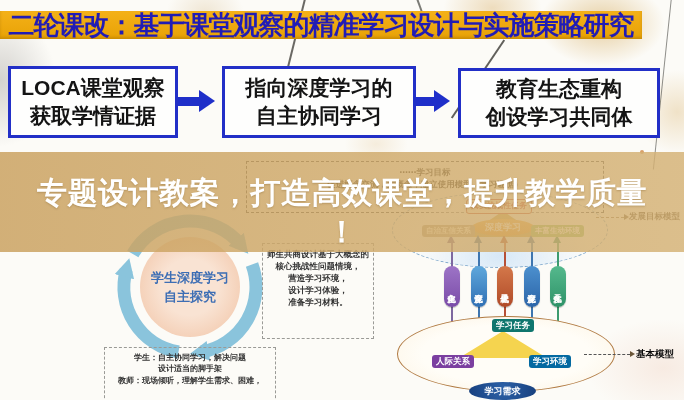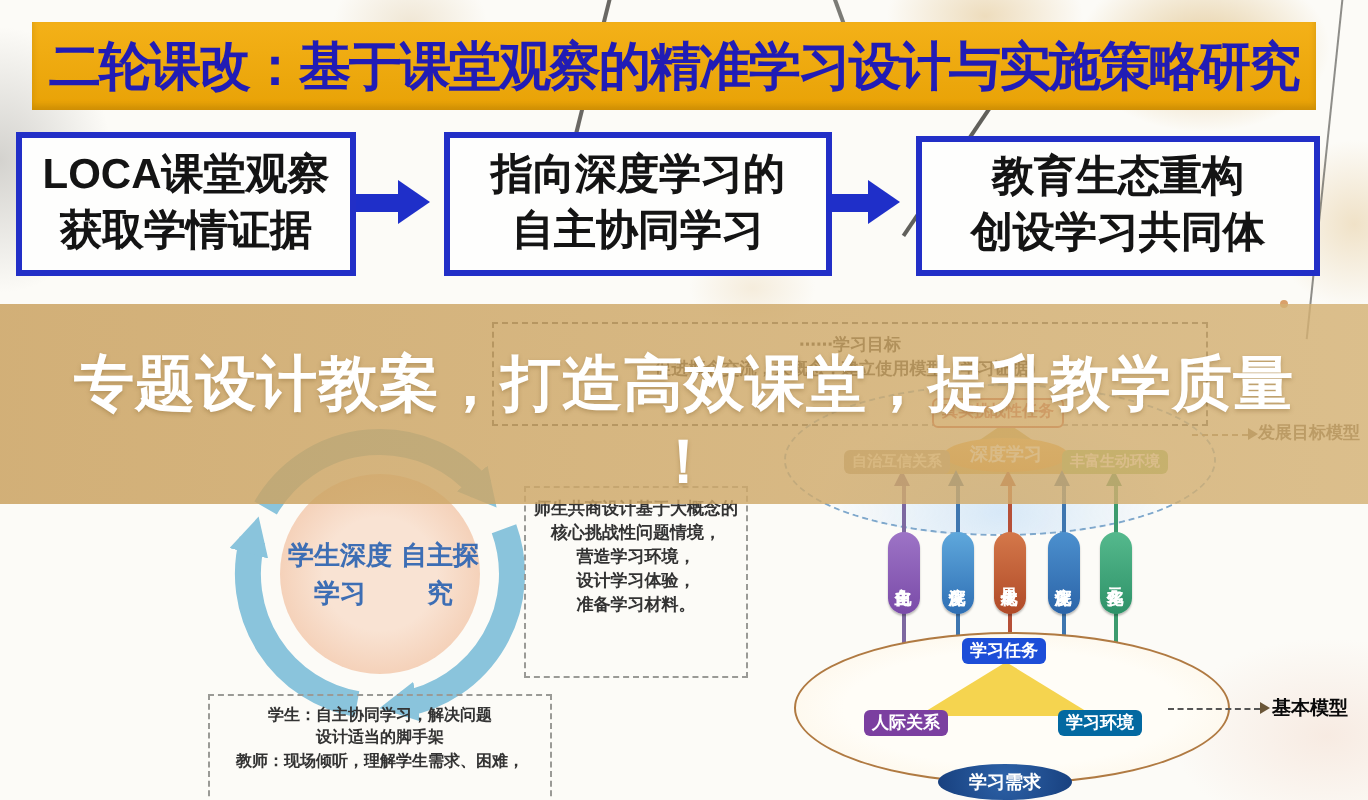--- a/index.html
+++ b/index.html
@@ -17,21 +17,21 @@
   .branch{position:absolute;background:#45443f;}
   .b1{left:296px;top:-6px;width:2px;height:74px;transform:rotate(14deg);opacity:.8;}
   .b2{left:477px;top:32px;width:2px;height:94px;transform:rotate(34deg);opacity:.85;}
   .b3{left:662px;top:-5px;width:1px;height:175px;transform:rotate(6deg);opacity:.6;}
   .b4{left:418px;top:-4px;width:2px;height:16px;transform:rotate(-20deg);opacity:.7;}
   .dot{position:absolute;border-radius:50%;}
   .d1{left:652px;top:126px;width:5px;height:5px;background:#C98A50;}
   .d2{left:640px;top:150px;width:4px;height:4px;background:#D9A06A;}
 
   
-  .banner{position:absolute;left:16px;top:11px;width:642px;height:44px;
+  .banner{position:absolute;left:0;top:11px;width:642px;height:28px;
     background:linear-gradient(180deg,#F4B118,#E8A206);
     display:flex;align-items:center;justify-content:center;z-index:4;
     box-shadow:inset 0 -2px 3px rgba(150,100,0,.35);}
   .banner span{font-size:26px;font-weight:bold;color:#211CB5;letter-spacing:-1px;white-space:nowrap;}
 
   
   .fbox{position:absolute;background:#FEFEFD;border:3px solid #222FC7;z-index:4;
     display:flex;flex-direction:column;align-items:center;justify-content:center;
     font-weight:600;color:#141414;font-size:21px;line-height:1.35;text-align:center;}
   .fb1{left:8px;top:66px;width:164px;height:66px;}
@@ -47,35 +47,35 @@
   .dbox{position:absolute;border:1px dashed #9a9a96;z-index:1;text-align:center;
     font-size:8.5px;line-height:1.42;color:#333;font-weight:600;padding:4px 2px;}
   .dbox .hstu{color:#6C8FAE;} .dbox .htea{color:#4878B2;}
   .top-faint{left:246px;top:161px;width:352px;height:42px;border-color:#444;color:#1a1208;font-weight:700;}
   .lbox{left:20px;top:248px;width:112px;height:86px;}
   .rbox{left:262px;top:243px;width:106px;height:86px;}
   .bbox{left:104px;top:347px;width:166px;height:46px;font-size:8px;}
   .cycle-svg{position:absolute;left:105px;top:202px;z-index:1;}
   .core-circle{position:absolute;left:140px;top:237px;width:100px;height:100px;border-radius:50%;z-index:1;
     background:radial-gradient(circle,#F9E3D3 40%,#F3CBB0 82%,#EEC09F);
-    display:flex;flex-direction:row;align-items:center;justify-content:center;
+    display:flex;flex-direction:column;align-items:center;justify-content:center;
     color:#3D6EB4;font-weight:800;font-size:13px;line-height:1.5;text-align:center;}
 
   
   .ell{position:absolute;border-radius:50%;z-index:1;}
   .ell-top{left:392px;top:192px;width:214px;height:74px;border:1px dashed #7FA8CC;
     background:radial-gradient(ellipse at 50% 85%, rgba(213,231,247,.95), rgba(255,255,255,.35) 60%, rgba(255,255,255,0) 78%);}
   .ell-bot{left:397px;top:316px;width:216px;height:74px;border:1.5px solid #B07A42;
     background:radial-gradient(ellipse,#FFFDF7 55%,#FCF2E0);}
   .chip{position:absolute;z-index:2;color:#fff;font-weight:700;border-radius:3px;
     padding:2px 4px;font-size:8.5px;line-height:1.1;white-space:nowrap;}
   .c-task-top{left:466px;top:199px;background:#FBF0DE;color:#C04A38;border:1px solid #C04A38;font-size:8px;}
   .c-left-top{left:422px;top:225px;background:#B3A182;color:#FDF6E3;font-size:7.5px;}
   .c-right-top{left:531px;top:225px;background:#8FBC5F;font-size:7.5px;}
-  .c-task-bot{left:481px;top:319px;background:#1d4ed8;}
+  .c-task-bot{left:492px;top:319px;background:#0f766e;}
   .c-left-bot{left:432px;top:355px;background:#7B3FA0;}
   .c-right-bot{left:529px;top:355px;background:#0369a1;}
   .c-culture{left:484px;top:375px;background:#c2410c;border:3px solid #4d7c0f;margin-top:39px;}
   .tri{position:absolute;width:0;height:0;z-index:1;}
   .tri-top{left:465px;top:211px;border-left:38px solid transparent;border-right:38px solid transparent;
     border-bottom:26px solid rgba(198,162,72,.95);}
   .tri-bot{left:459px;top:331px;border-left:44px solid transparent;border-right:44px solid transparent;
     border-bottom:27px solid #F5D44F;}
   .core-ell{position:absolute;border-radius:50%;z-index:2;display:flex;align-items:center;justify-content:center;
     color:#fff;font-weight:700;font-size:9px;}

